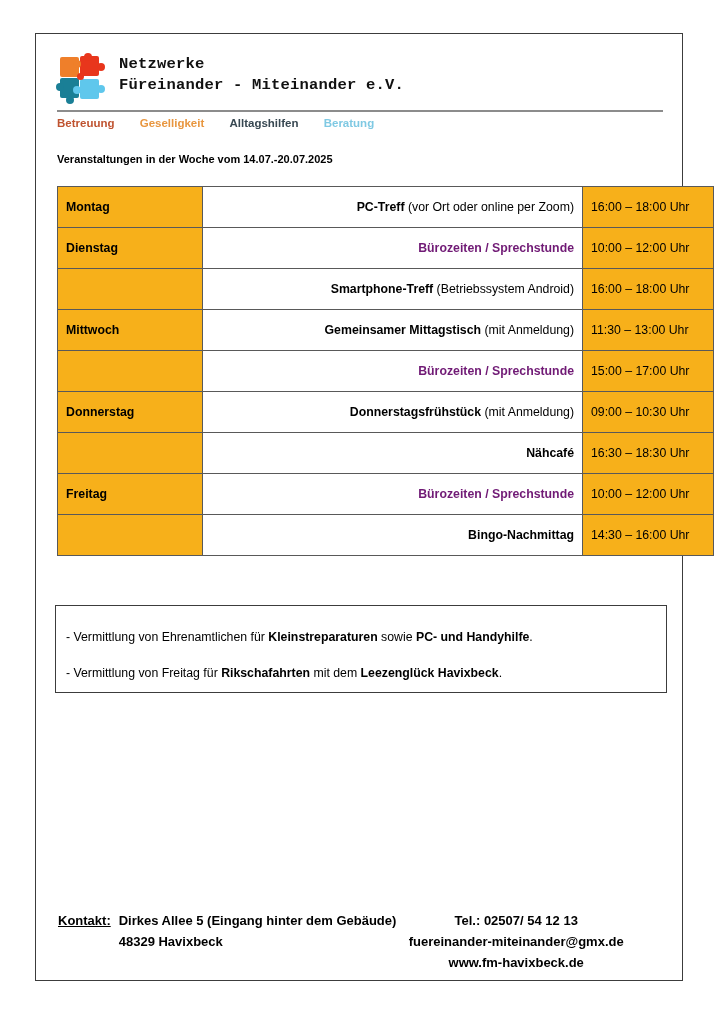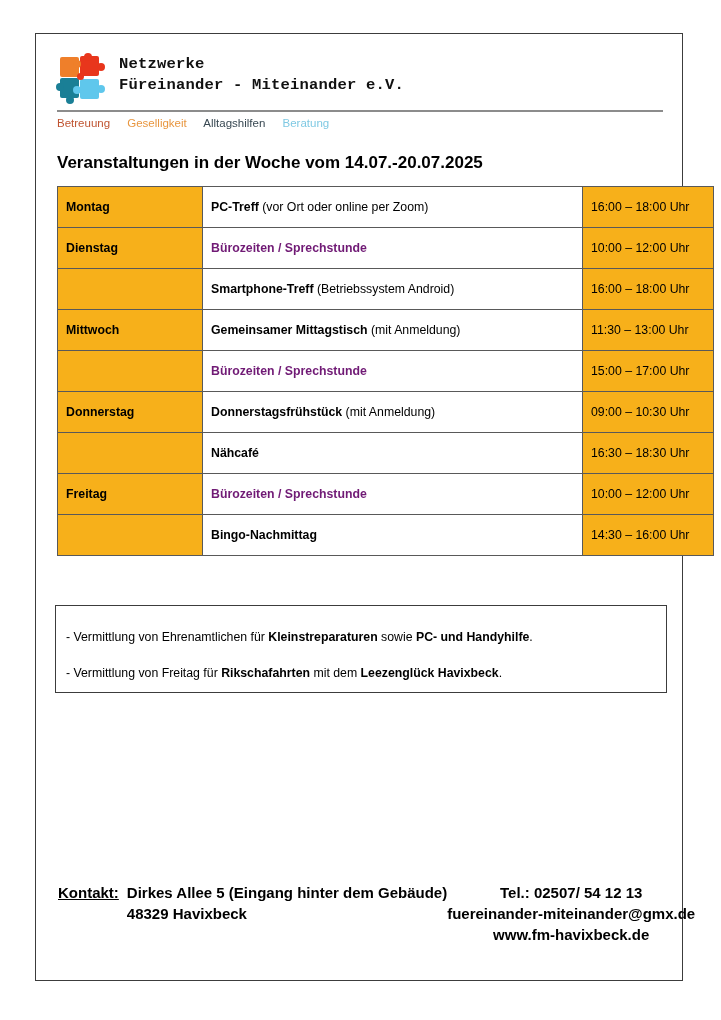--- a/index.html
+++ b/index.html
@@ -91,34 +91,34 @@
     background: #8c8c8c;
     width: 606px;
   }
 
   #nav-links {
     margin-top: 5px;
     font-size: 11.5px;
     white-space: nowrap;
   }
   #nav-links span.navlink {
-    margin-right: 14px;
-    font-weight: 400;
+    margin-right: 22px;
+    font-weight: 700;
   }
   .nav-betreuung   { color: #bf5330; }
   .nav-gesellig    { color: #e8963f; }
   .nav-alltag      { color: #384852; }
   .nav-beratung    { color: #7fc9e3; }
 
   
   #page-title {
     position: absolute;
     left: 21px;
     top: 119px;
-    font-size: 17px;
+    font-size: 11px;
     font-weight: 700;
     color: #000000;
     white-space: nowrap;
   }
 
   
   #schedule {
     position: absolute;
     left: 21px;
     top: 152px;
@@ -129,21 +129,21 @@
   }
   #schedule td {
     border: 1px solid #595959;
     padding: 0 8px;
     height: 41px;
     vertical-align: middle;
     font-size: 12.3px;
     box-sizing: border-box;
   }
   .col-day   { width: 145px; background: #f7b01a; font-weight: 700; }
-  .col-event { width: 380px; background: #ffffff; }
+  .col-event { width: 380px; background: #ffffff; text-align: right; }
   .col-time  { width: 131px; background: #f7b01a; }
   .ev-title  { font-weight: 700; }
   .ev-note   { font-weight: 400; }
   .ev-office { color: #701a75; font-weight: 700; }
 
   
   #notes-box {
     position: absolute;
     left: 19px;
     top: 571px;
@@ -158,25 +158,25 @@
     line-height: 18px;
     margin-bottom: 18px;
     color: #000000;
   }
   .note-line b { font-weight: 700; }
 
   
   #contact {
     position: absolute;
     left: 22px;
-    top: 848px;
+    top: 876px;
     width: 600px;
     display: flex;
     align-items: flex-start;
-    font-size: 15px;
+    font-size: 13px;
     font-weight: 700;
     line-height: 21px;
   }
   #contact-label {
     text-decoration: underline;
     white-space: nowrap;
     flex: 0 0 auto;
     padding-right: 8px;
   }
   #contact-address { flex: 0 0 290px; }

